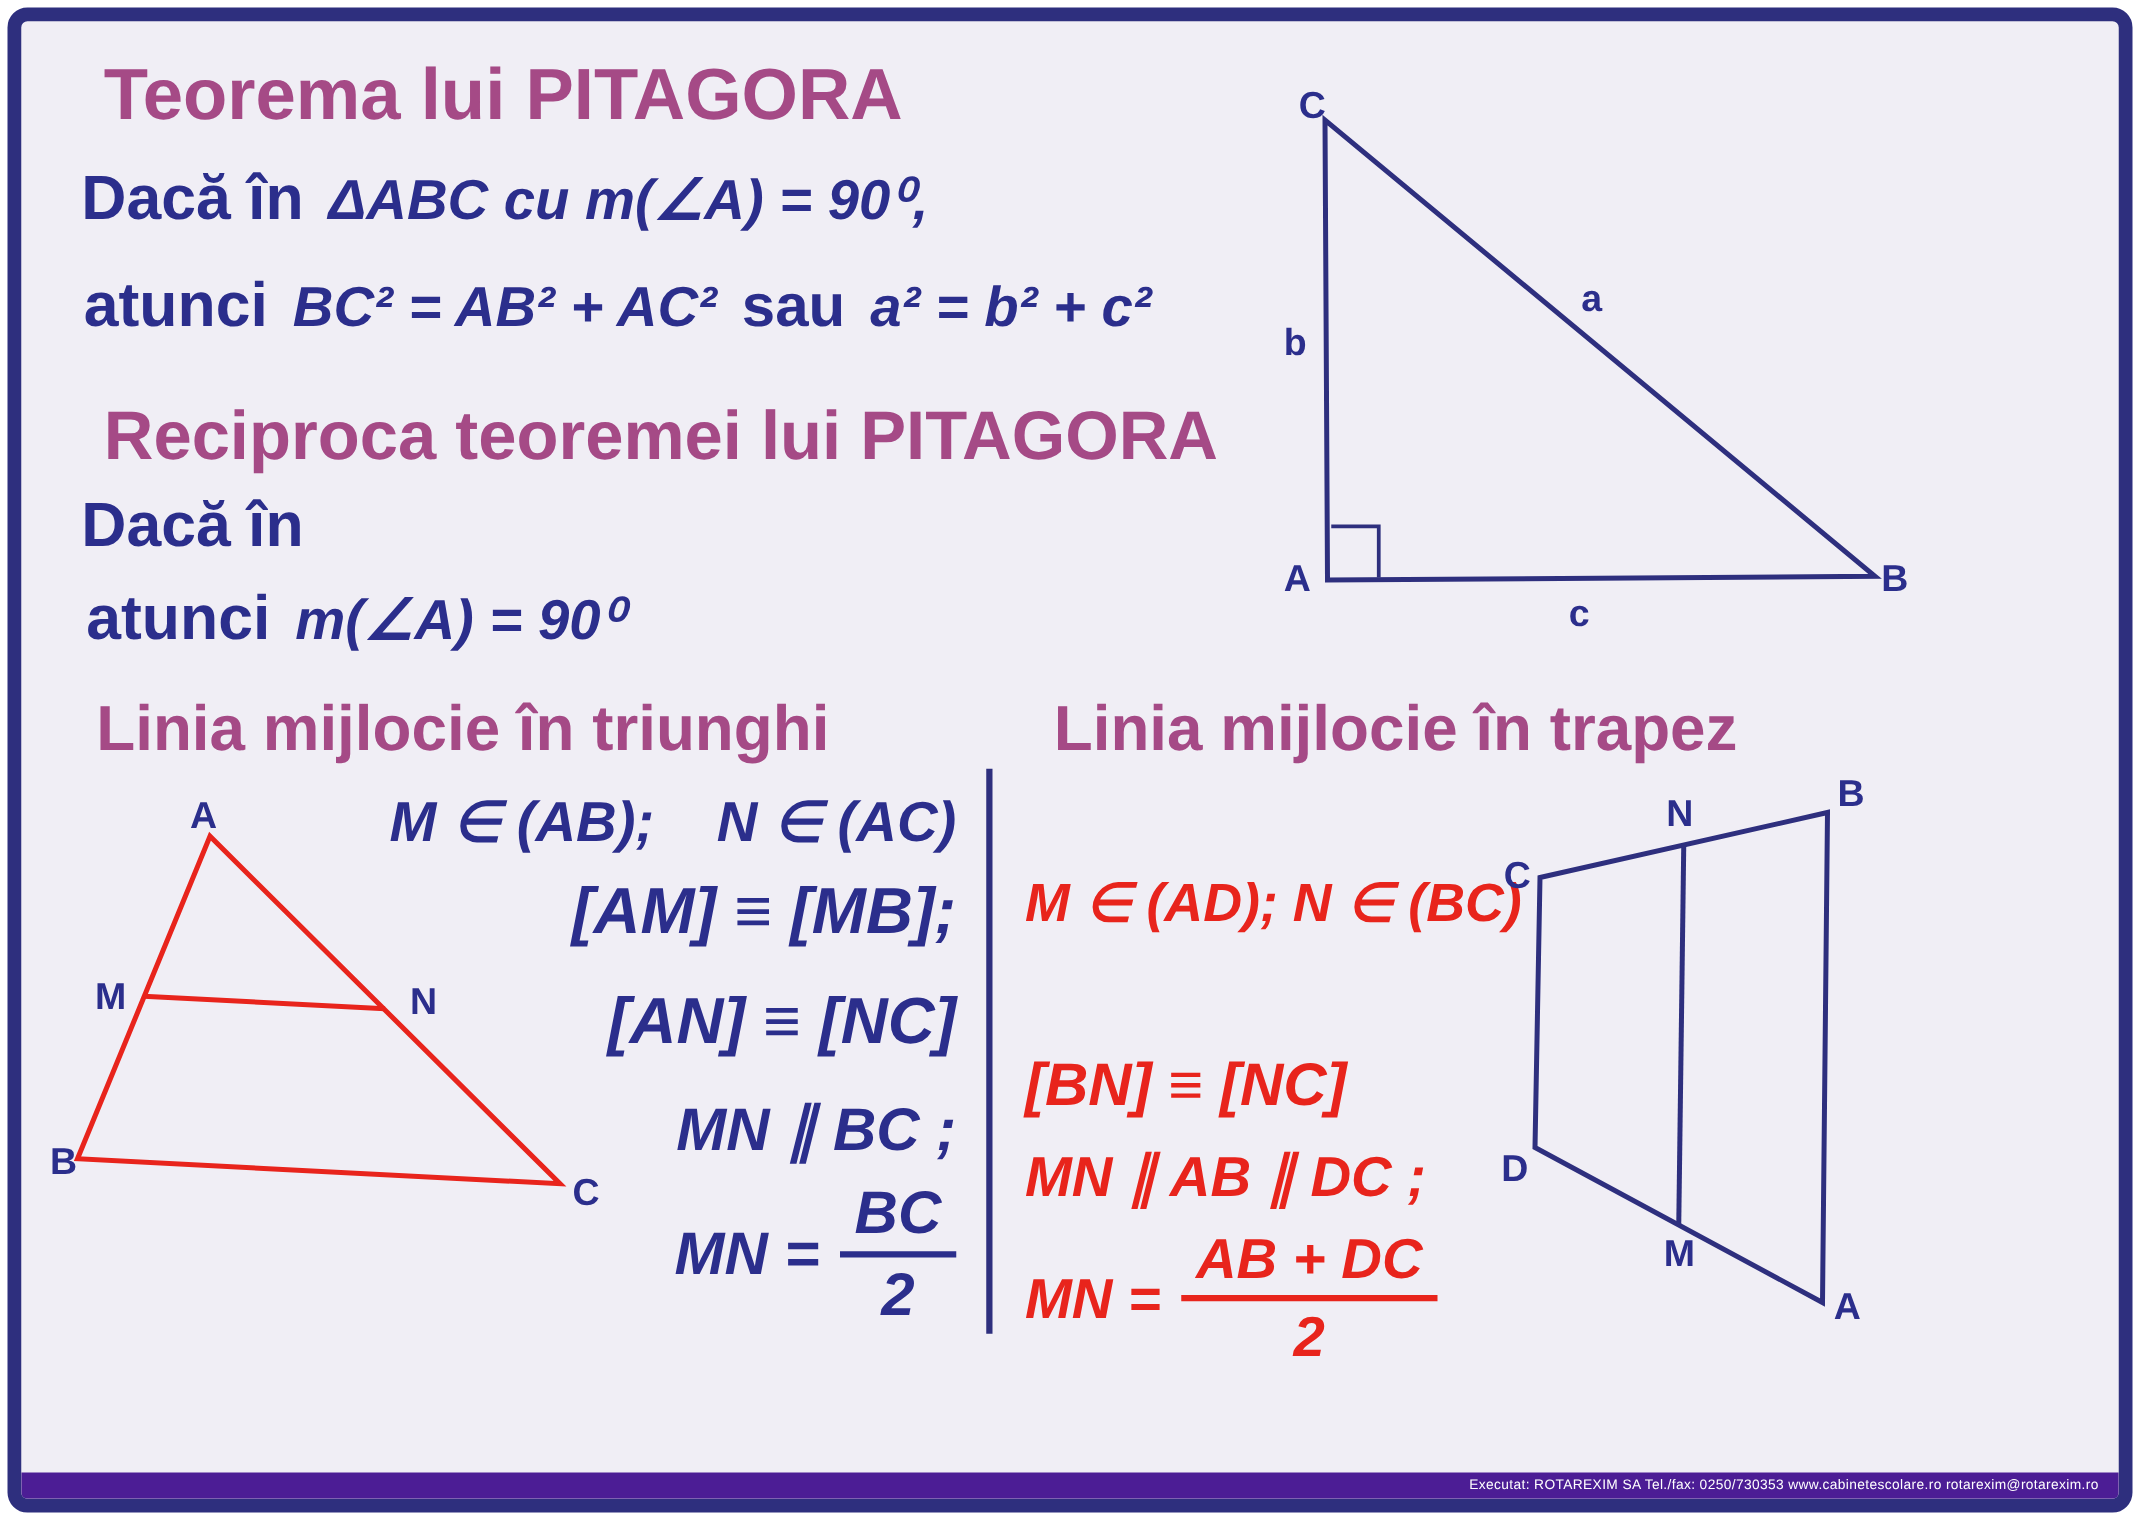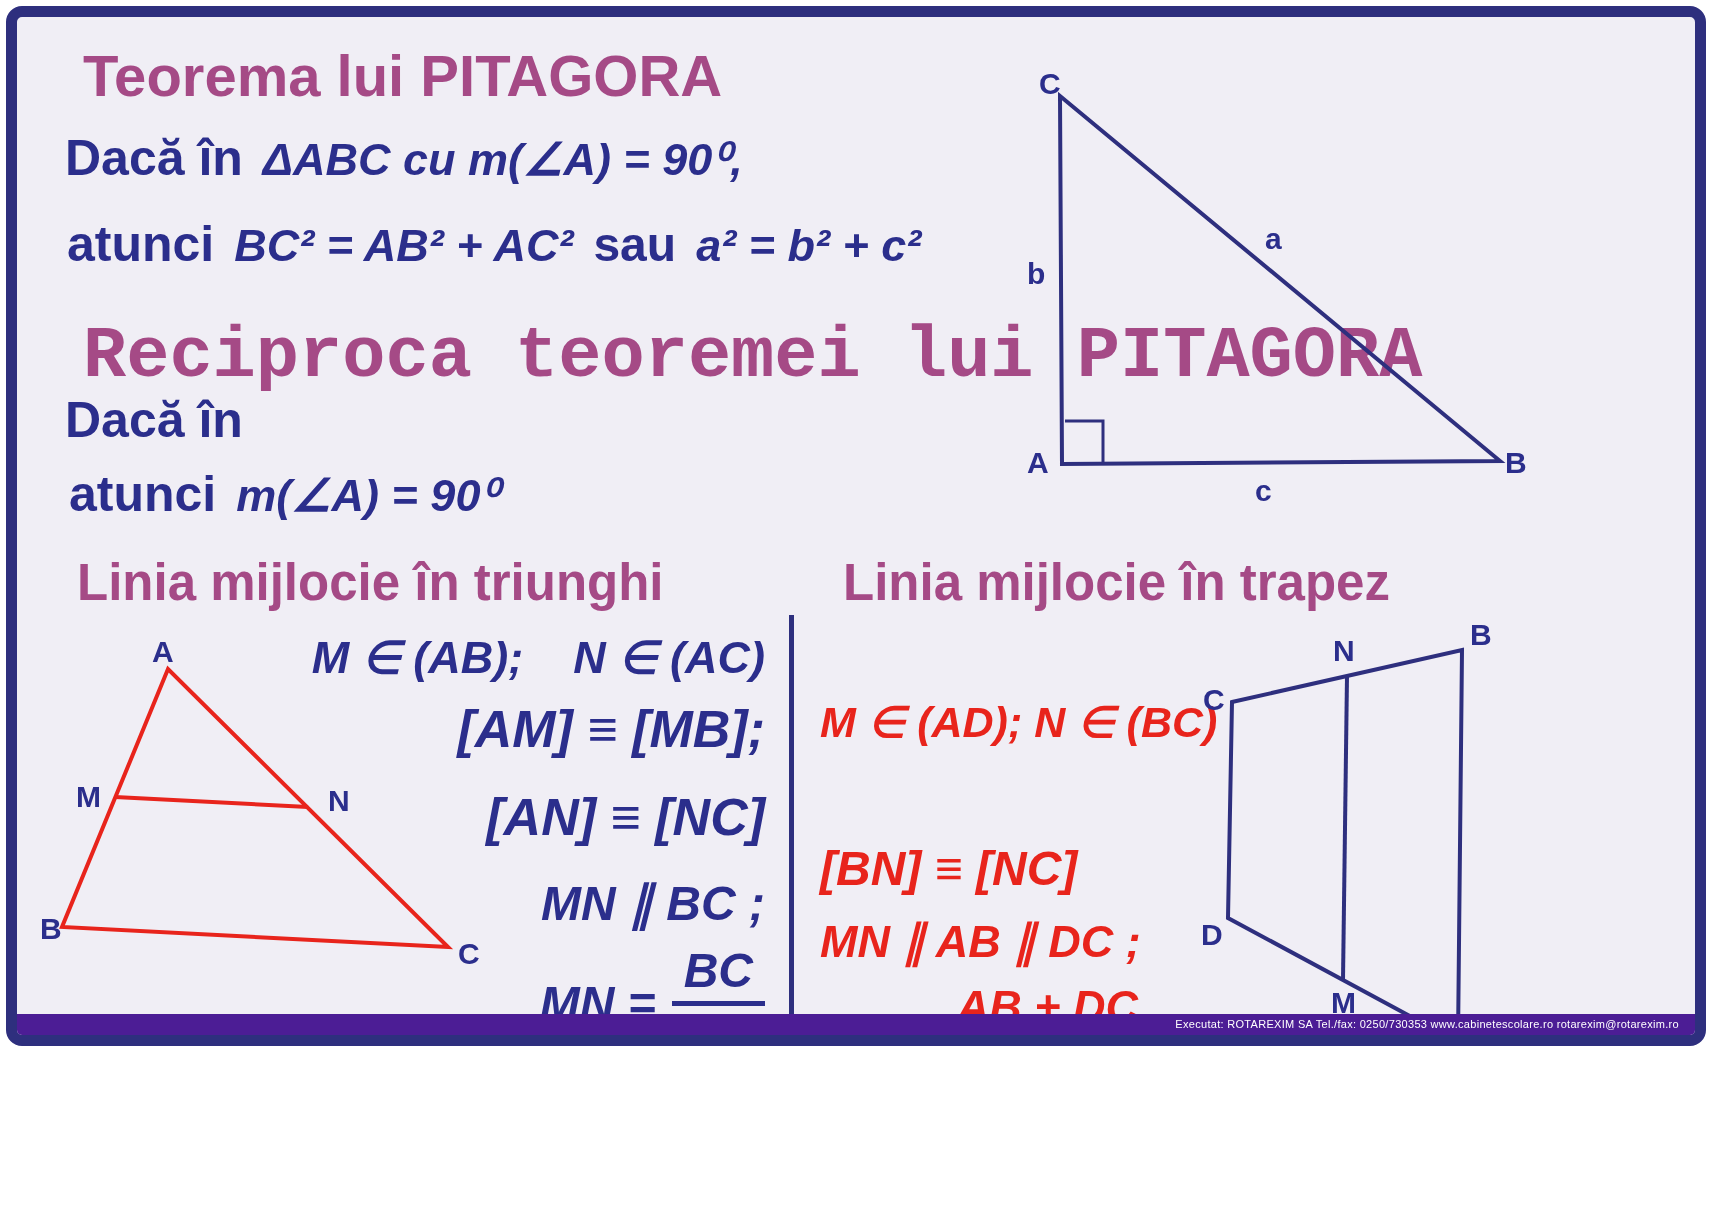--- a/index.html
+++ b/index.html
@@ -1,18 +1,18 @@
 <!DOCTYPE html>
 <html><head>
 <meta charset="utf-8">
 <style>
   * { margin:0; padding:0; box-sizing:border-box; }
   html,body { width:1712px; height:1216px; background:#ffffff; font-family:"Liberation Sans", sans-serif; }
   .poster {
-    position:absolute; left:6px; top:6px; width:1700px; height:1040px;
+    position:absolute; left:6px; top:6px; width:1700px; height:1204px;
     background:#f0eef5; border:11px solid #2e2f7e; border-radius:16px; overflow:hidden;
   }
   .abs { position:absolute; }
   .title { color:#a54a86; font-weight:bold; line-height:1; white-space:pre; }
   .row { display:flex; align-items:baseline; gap:20px; white-space:pre; }
   .lbl { color:#2b2e8c; font-weight:bold; font-size:50px; }
   .math { color:#2b2e8c; font-weight:bold; font-style:italic; font-size:45px; }
   .conj { color:#2b2e8c; font-weight:bold; font-size:48px; font-style:normal; }
 
   
@@ -50,21 +50,21 @@
     <span class="math">ΔABC cu m(∠A) = 90⁰,</span>
   </div>
 
   <div class="abs row" style="left:50px; top:198px;">
     <span class="lbl">atunci</span>
     <span class="math">BC² = AB² + AC²</span>
     <span class="conj">sau</span>
     <span class="math">a² = b² + c²</span>
   </div>
 
-  <div class="abs title" style="left:66px; top:304px; font-size:72px;font-family:Liberation Mono, monospace;">Reciproca teoremei lui PITAGORA</div>
+  <div class="abs title" style="left:66px; top:304px; font-size:55px;">Reciproca teoremei lui PITAGORA</div>
 
   <div class="abs row" style="left:48px; top:374px;">
     <span class="lbl">Dacă în</span>
   </div>
 
   <div class="abs row" style="left:52px; top:448px;">
     <span class="lbl">atunci</span>
     <span class="math">m(∠A) = 90⁰</span>
   </div>
 

